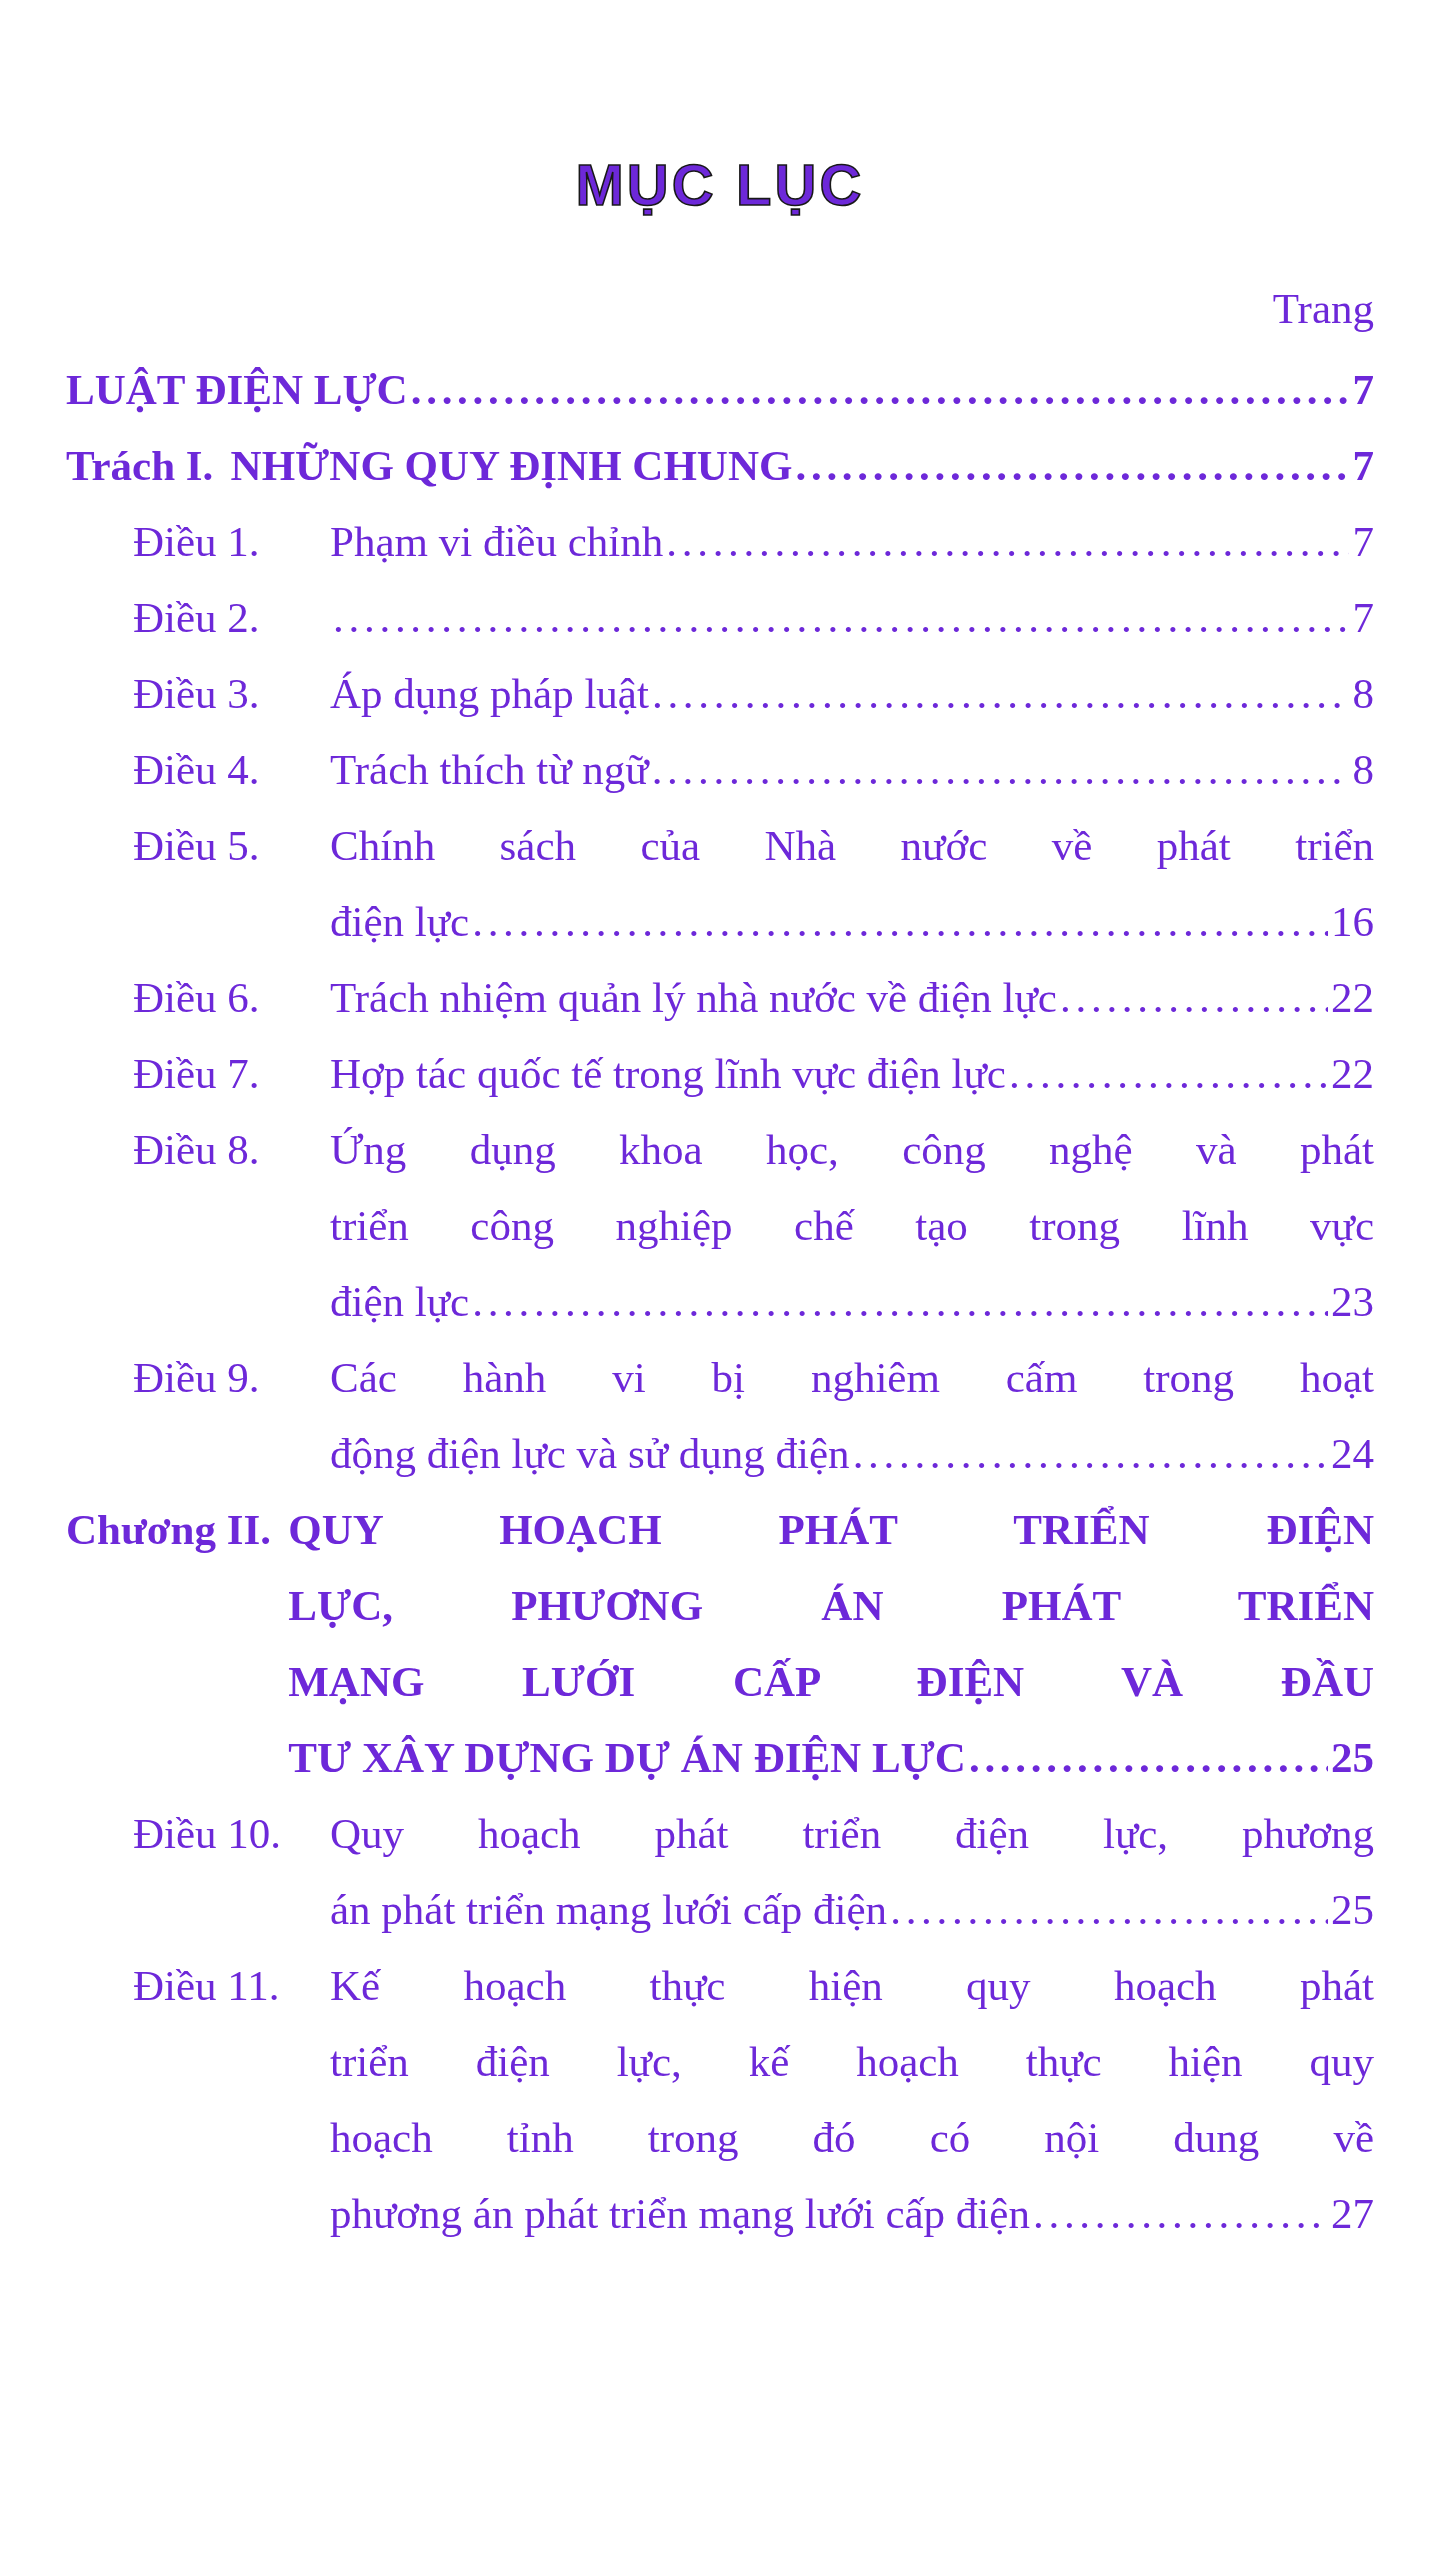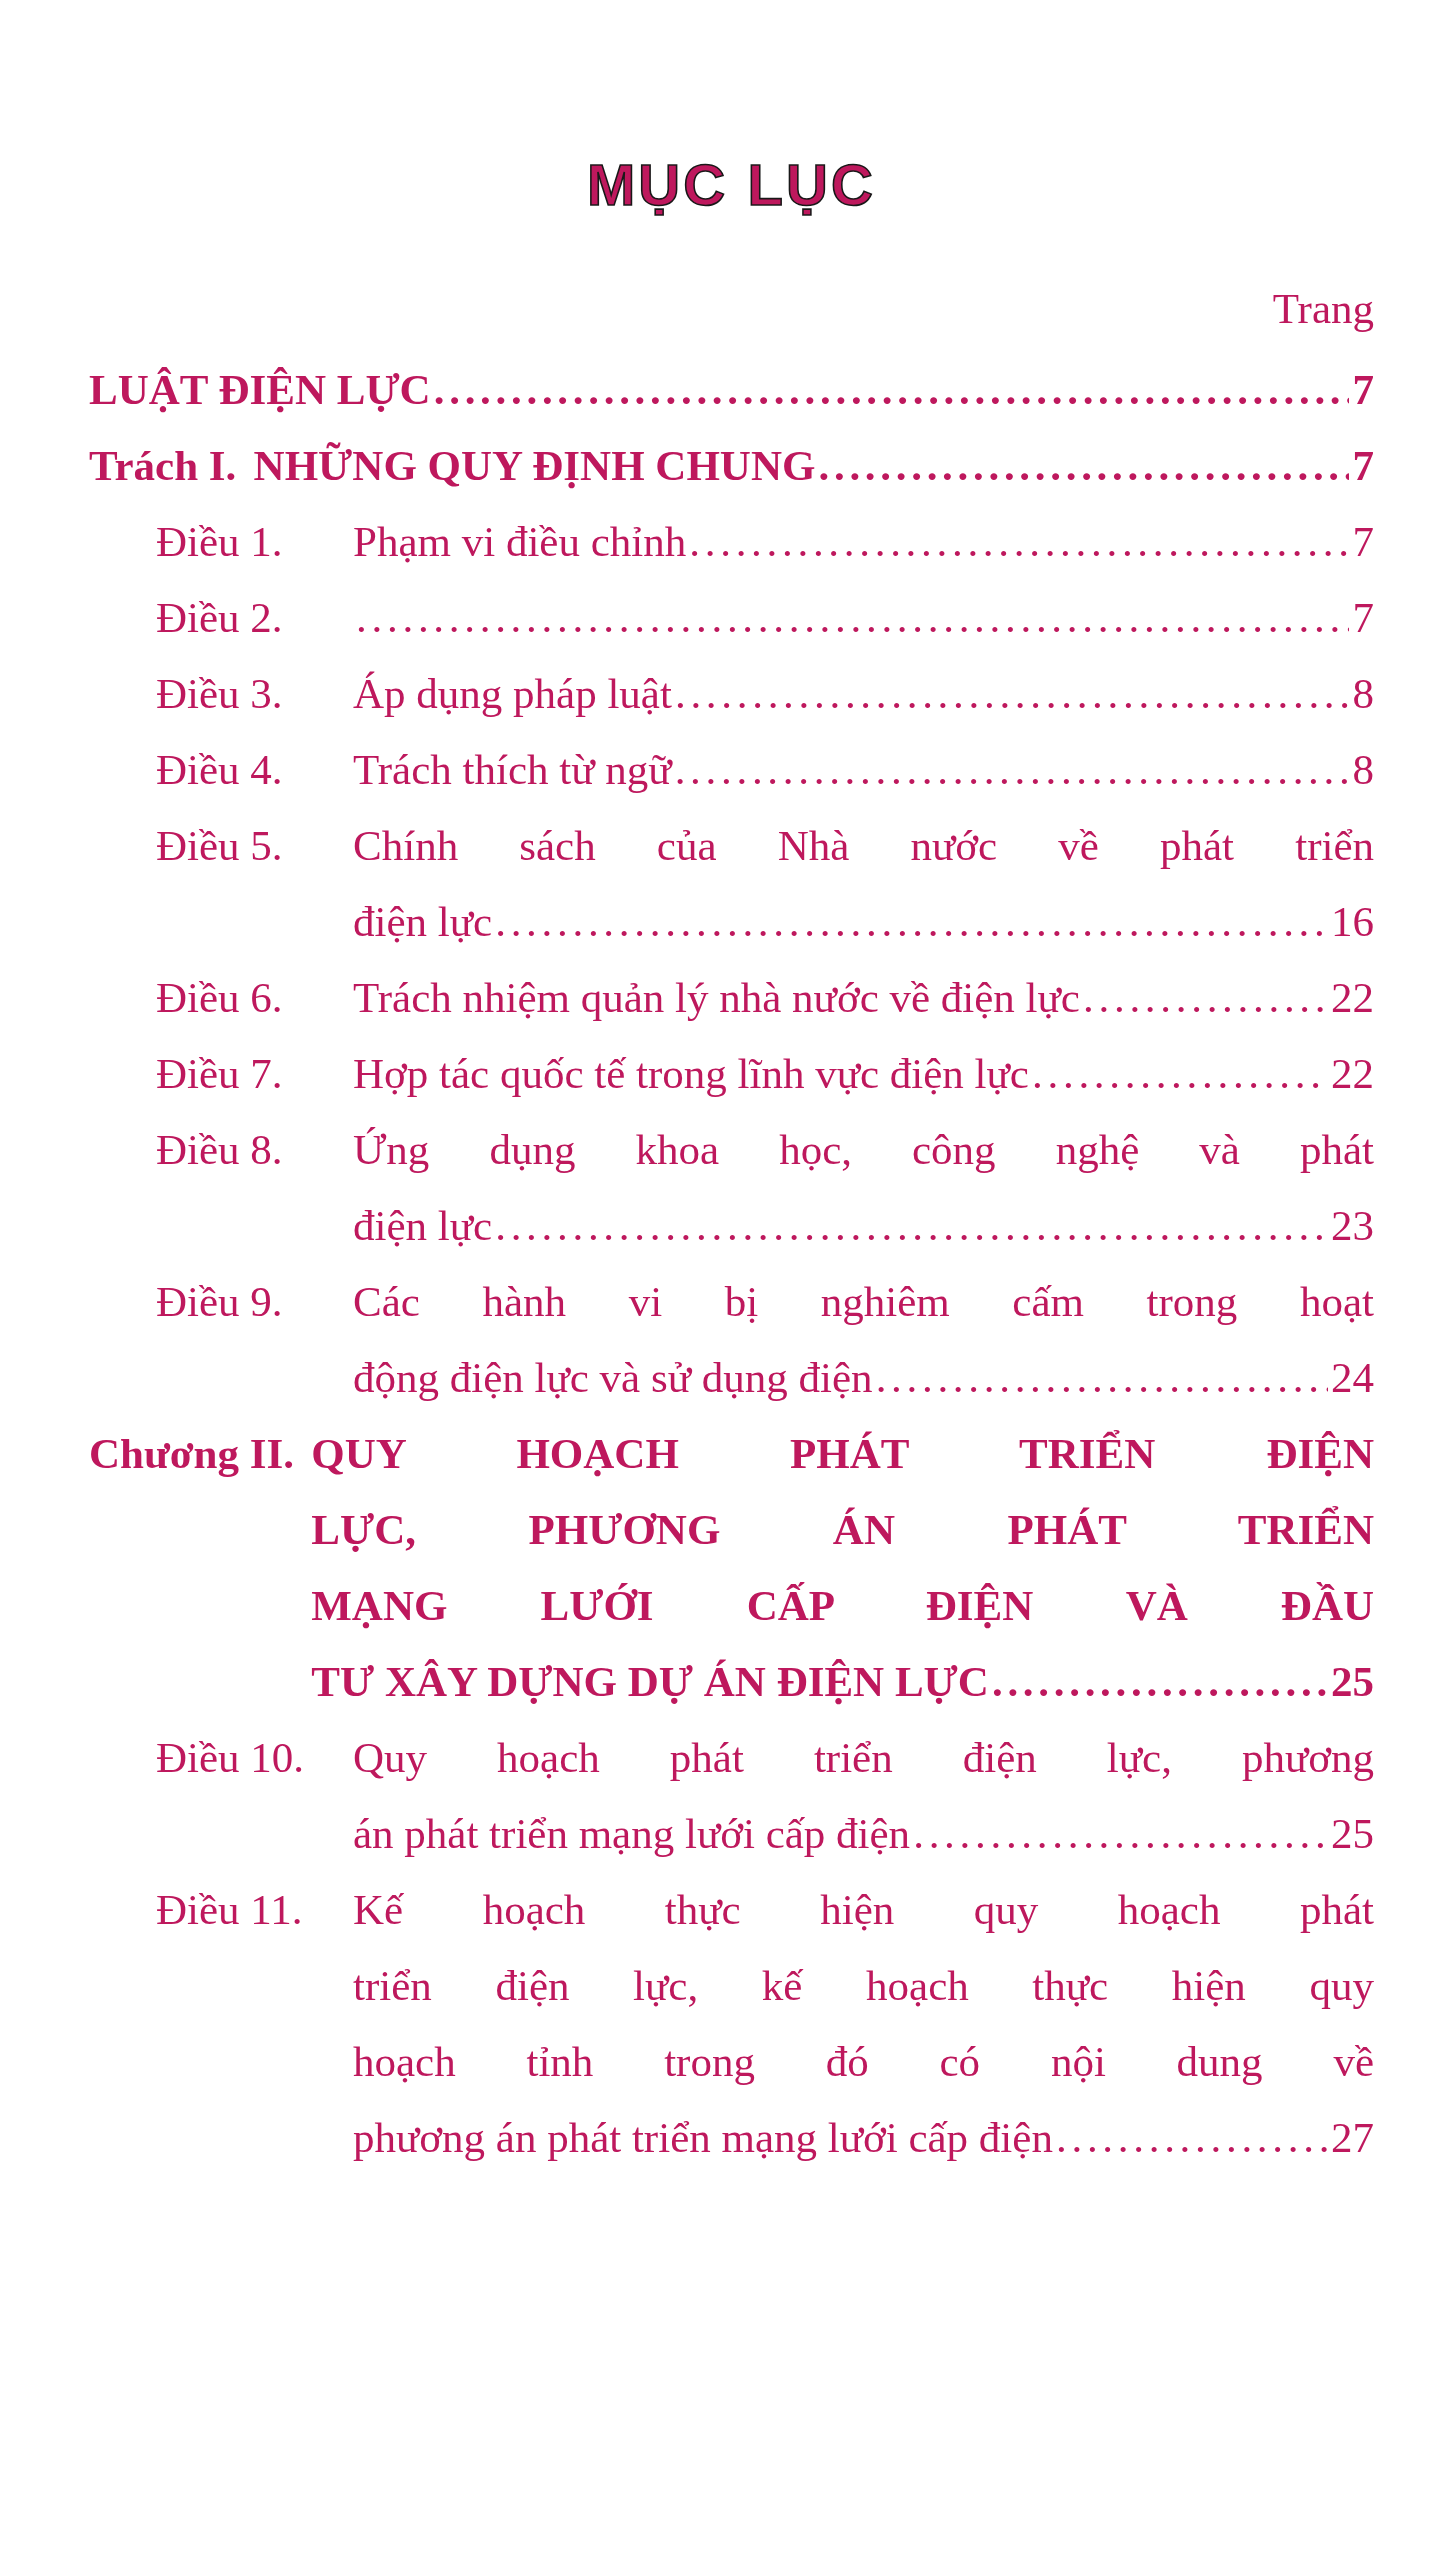--- a/index.html
+++ b/index.html
@@ -2,24 +2,24 @@
 <html style="font-size:12.6px"><head>
 <meta charset="utf-8">
 <style>
   * { box-sizing: border-box; }
   html, body { margin: 0; padding: 0; background: #ffffff; }
   .page {
     width: 1453px;
     height: 2291px;
     position: relative;
     background: #ffffff;
-    color: #be185d;
+    color: #6d28d9;
     font-family: "Liberation Serif", "DejaVu Serif", serif;
     font-size: 43px;
-    padding: 149px 79px 0 89px;
+    padding: 149px 79px 0 66px;
     overflow: hidden;
   }
   .doc-title {
     text-align: center;
     font-family: "Liberation Sans", "DejaVu Sans", sans-serif;
     font-size: 58px;
     font-weight: bold;
     letter-spacing: 3.1px;
     -webkit-text-stroke: 1.6px #181818;
     line-height: 71px;
@@ -168,20 +168,21 @@
           <span class="leader"></span>
           <span class="pagenum">22</span>
         </div>
       </div>
     </div>
 
     <div class="entry dieu">
       <span class="label">Điều 8.</span>
       <div class="content">
         <div class="line-just">Ứng dụng khoa học, công nghệ và phát</div>
+        <div class="line-just">triển công nghiệp chế tạo trong lĩnh vực</div>
         <div class="line-last">
           <span class="text">điện lực</span>
           <span class="leader"></span>
           <span class="pagenum">23</span>
         </div>
       </div>
     </div>
 
     <div class="entry dieu">
       <span class="label">Điều 9.</span>

